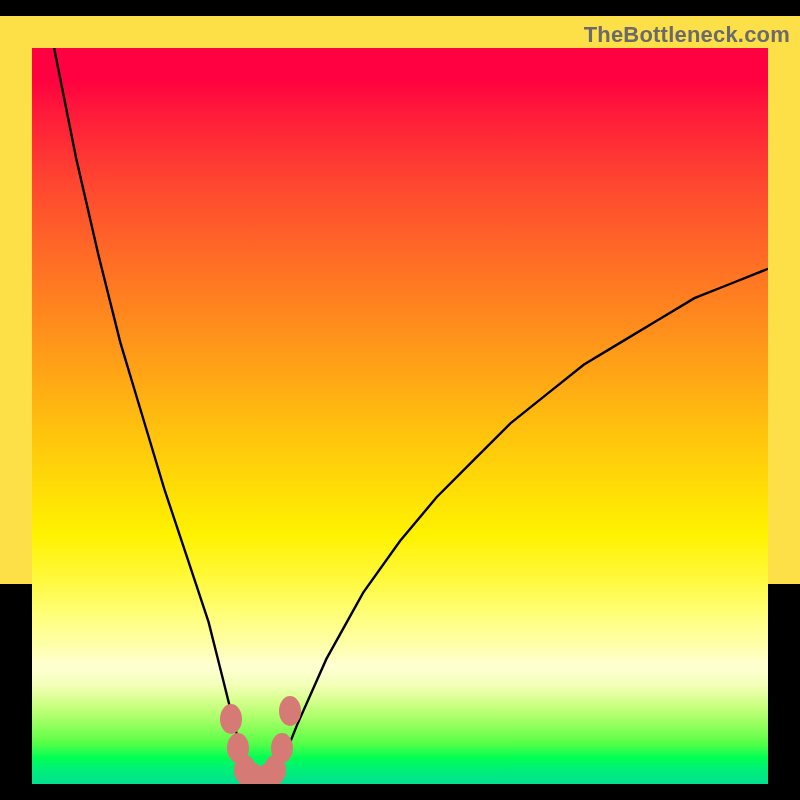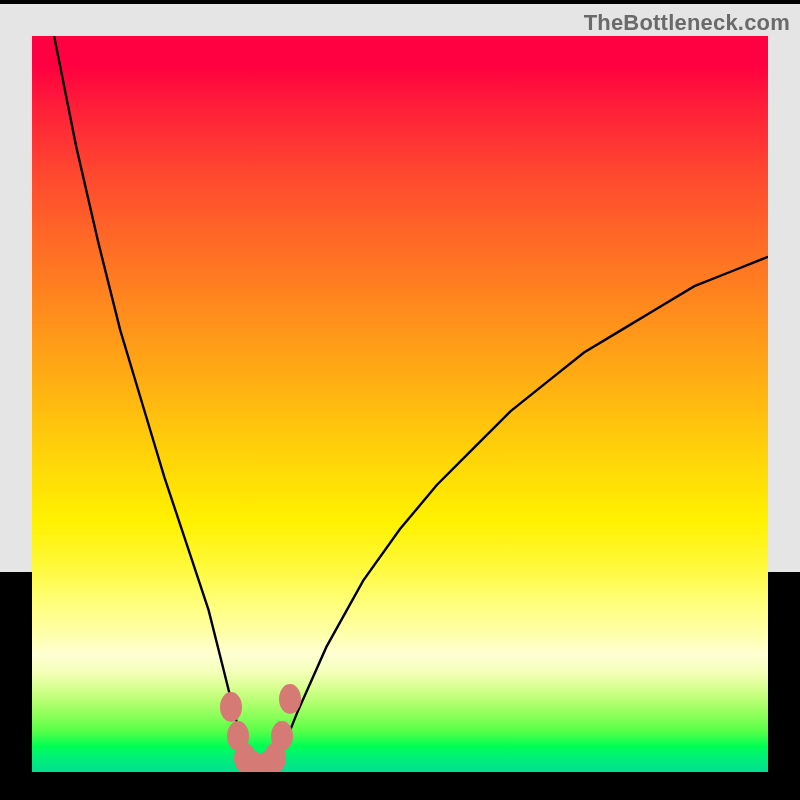--- a/index.html
+++ b/index.html
@@ -1,16 +1,16 @@
 <!DOCTYPE html>
 <html><head>
 <meta charset="utf-8">
 <style>
   html,body{margin:0;padding:0;width:800px;height:800px;background:#000;overflow:hidden;font-family:Arial,Helvetica,sans-serif}
-  .frame{position:absolute;left:0;top:4px;width:800px;height:568px;background:#e5e5e5}
+  .frame{position:absolute;left:0;top:16px;width:800px;height:568px;background:#fde047}
   .plot{position:absolute;left:32px;top:32px;width:736px;height:736px;overflow:hidden}
   .gradient{position:absolute;left:0;top:0;width:100%;height:100%;
     background:linear-gradient(to bottom,
       #ff0040 0%,
       #ff0040 4%,
       #ff1b3a 9%,
       #ff4530 18%,
       #ff6a26 28%,
       #ff8e1c 38%,
       #ffb312 48%,

